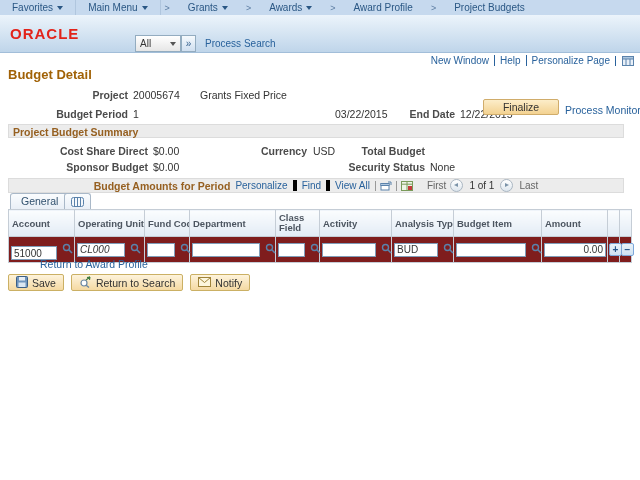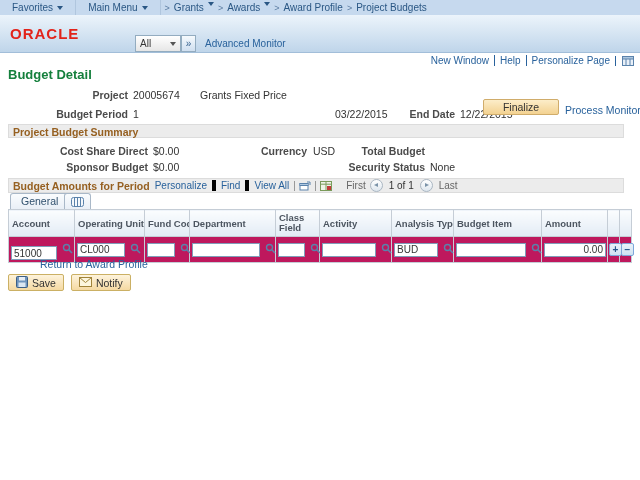--- a/index.html
+++ b/index.html
@@ -2,21 +2,21 @@
 <html><head>
 <meta charset="utf-8">
 <style>
   html,body{margin:0;padding:0;background:#fff;}
   body{width:640px;height:480px;font-family:"Liberation Sans",sans-serif;position:relative;overflow:hidden;font-size:11px;color:#333;}
 
   
   .bc-bar{position:absolute;left:0;top:0;width:640px;height:15px;background:#c6d9ee;border-bottom:1px solid #aec6e0;display:flex;align-items:center;font-size:10px;color:#2a5784;}
   .bc-cell{display:flex;align-items:center;padding:0 12px;height:15px;cursor:pointer;}
   .bc-cell.bordered{border-right:1px solid #b0c6de;}
-  .bc-link{display:flex;margin:0 0;cursor:pointer;}
+  .bc-link{display:flex;align-items:center;margin:0 14px;cursor:pointer;}
   .bc-tri{width:0;height:0;border-left:3px solid transparent;border-right:3px solid transparent;border-top:4px solid #2a5784;display:inline-block;margin-left:4px;}
   .bc-sep{color:#5a7ba0;margin:0 4px;font-size:9px;}
 
   
   .hdr{position:absolute;left:0;top:15px;width:640px;height:37px;background:linear-gradient(#ecf4fb,#bfd5ea);border-bottom:1px solid #a2bed9;}
   .logo{position:absolute;left:10px;top:10px;color:#e2231a;font-weight:bold;font-size:15px;letter-spacing:1px;}
   .hdr-links{position:absolute;right:8px;top:3px;font-size:10px;display:flex;align-items:center;}
   .hdr-links a{color:#29629c;text-decoration:none;padding:0 8px;cursor:pointer;}
   .hdr-links a + a{border-left:1px solid #9db7d2;}
   .hdr-links a.signout{color:#3a3a3a;font-weight:bold;}
@@ -27,51 +27,51 @@
   .srch::placeholder{color:#555;opacity:1;}
   .go-btn{width:15px;height:17px;border:1px solid #93acc0;background:linear-gradient(#f6fafd,#cfdff0);color:#35618f;font-size:10px;line-height:15px;text-align:center;padding:0;cursor:pointer;}
   .adv{margin-left:9px;font-size:10px;color:#29629c;text-decoration:none;cursor:pointer;}
 
   
   .ptools{position:absolute;top:55px;right:6px;font-size:10px;color:#29629c;display:flex;align-items:center;justify-content:center;}
   .ptools a{color:#29629c;text-decoration:none;padding:0 5px;cursor:pointer;}
   .ptools a + a{border-left:1px solid #29629c;}
   .ptools .picon{border-left:1px solid #29629c;padding:0 0 0 6px;margin-left:0;display:flex;align-items:center;cursor:pointer;}
 
-  .ptitle{position:absolute;left:8px;top:67px;font-size:13px;font-weight:bold;color:#15803d;}
+  .ptitle{position:absolute;left:8px;top:67px;font-size:13px;font-weight:bold;color:#a16207;}
 
   
   .lbl{position:absolute;font-weight:bold;color:#4b4b4b;font-size:10.5px;text-align:right;white-space:nowrap;}
   .val{position:absolute;color:#333;font-size:10.5px;white-space:nowrap;}
 
   .btn-finalize{position:absolute;left:483px;top:99px;width:76px;height:16px;background:linear-gradient(#fcedc9,#f3d291);border:1px solid #d0ac6a;border-radius:2px;font-size:10.5px;color:#333;text-align:center;line-height:14px;cursor:pointer;font-family:"Liberation Sans",sans-serif;padding:0;}
   .link{color:#29629c;text-decoration:none;cursor:pointer;}
 
   .secbar{position:absolute;left:8px;width:616px;height:14px;background:#ececec;border:1px solid #dcdcdc;color:#966021;font-weight:bold;font-size:10.5px;line-height:14px;padding-left:4px;box-sizing:border-box;}
 
   
-  .gridbar{position:absolute;left:8px;top:178px;width:616px;height:15px;background:#ececec;border:1px solid #dcdcdc;box-sizing:border-box;display:flex;align-items:center;justify-content:flex-start;padding:0 4px;}
+  .gridbar{position:absolute;left:8px;top:178px;width:616px;height:15px;background:#ececec;border:1px solid #dcdcdc;box-sizing:border-box;display:flex;align-items:center;justify-content:center;padding:0 4px;}
   .gridbar .gtitle{color:#966021;font-weight:bold;font-size:10.5px;}
   .gtools{display:flex;align-items:center;font-size:10px;color:#555;}
   .gtools a{color:#29629c;text-decoration:none;padding:0 5px;cursor:pointer;}
   .gtools a + a{border-left:4px solid #000000;}
   .gtools .gicon{border-left:1px solid #999;padding:0 4px;display:flex;align-items:center;cursor:pointer;}
   .gtools .pgtxt{margin-left:10px;color:#666;}
   .gtools .pgpos{color:#333;margin:0 2px;}
   .pgbtn{display:inline-block;width:11px;height:11px;border-radius:50%;border:1px solid #aab6c2;background:linear-gradient(#fff,#dde6ee);position:relative;margin:0 4px;cursor:pointer;}
   .pgbtn::after{content:"";position:absolute;top:3px;width:0;height:0;}
   .pgbtn.prev::after{left:3px;border-top:2px solid transparent;border-bottom:2px solid transparent;border-right:4px solid #7b93a9;}
   .pgbtn.next::after{left:4px;border-top:2px solid transparent;border-bottom:2px solid transparent;border-left:4px solid #7b93a9;}
 
   
   .tab{position:absolute;top:193px;height:15px;background:linear-gradient(#fafcfe,#e9eff6);border:1px solid #a9b8c8;border-bottom:none;border-radius:3px 3px 0 0;font-size:10.5px;color:#31516e;line-height:15px;padding:0 10px;cursor:pointer;}
   .tab.icon-tab{left:64px;padding:0 6px;display:flex;align-items:center;}
 
   
-  .gtable{position:absolute;left:8px;top:209px;border-collapse:collapse;table-layout:fixed;width:623px;background:#be185d;}
+  .gtable{position:absolute;left:8px;top:209px;border-collapse:collapse;table-layout:fixed;width:623px;background:#7f1d1d;}
   .gtable th{background:linear-gradient(#fbfdfe,#e2ebf5);border:1px solid #c5cdd6;font-size:9.5px;font-weight:bold;color:#4c5560;text-align:left;padding:2px 3px;white-space:nowrap;overflow:hidden;height:22px;vertical-align:middle;}
   .gtable th.wrap{white-space:normal;line-height:10px;}
   .gtable td{border:1px solid #c5cdd6;padding:2px 2px;height:17px;vertical-align:middle;white-space:nowrap;}
   .cin{height:12px;border:1px solid #7f9db9;font-size:10px;padding:0 2px;color:#333;vertical-align:middle;font-family:"Liberation Sans",sans-serif;}
   .lk{display:inline-block;vertical-align:middle;margin-left:2px;cursor:pointer;}
   .amt-in{text-align:right;}
   .pmbtn{width:13px;height:13px;background:linear-gradient(#eaf2fa,#cfe2f3);border:1px solid #7da7d9;border-radius:2px;color:#27568b;font-weight:bold;font-size:10px;line-height:10px;text-align:center;padding:0;cursor:pointer;font-family:"Liberation Sans",sans-serif;}
 
   .return-link{position:absolute;left:8px;top:258px;font-size:10.5px;padding-left:32px;}
 
@@ -112,21 +112,21 @@
 </div>
 
 <div class="hdr">
   <div class="logo">ORACLE</div>
   <div class="search-area">
     <span class="scope">
       <span>All</span>
       <i class="scope-tri"></i>
     </span>
     <button class="go-btn">»</button>
-    <a class="adv">Advanced Monitor</a>
+    <a class="adv">Process Search</a>
   </div>
 </div>
 
 <div class="ptools">
   <a>New Window</a>
   <a>Help</a>
   <a>Personalize Page</a>
   <span class="picon">
     <svg width="12" height="10" viewBox="0 0 12 10">
         <rect x="0.5" y="0.5" width="11" height="9" fill="#e9f0f8" stroke="#5a82ab"></rect>
@@ -237,21 +237,21 @@
   <tbody>
     <tr>
       <td>
         <input class="cin" style="width: 40px; margin-top: 7px;" value="51000">
         <span class="lk"><svg width="11" height="11" viewBox="0 0 11 11">
               <circle cx="4.5" cy="4.5" r="3" fill="none" stroke="#5a82ab" stroke-width="1.4"></circle>
               <line x1="6.8" y1="6.8" x2="10" y2="10" stroke="#5a82ab" stroke-width="1.6"></line>
             </svg></span>
       </td>
       <td>
-        <input class="cin" style="width: 42px;" value="CL000">
+        <input class="cin" style="width: 42px; font-style: italic;" value="CL000">
         <span class="lk"><svg width="11" height="11" viewBox="0 0 11 11">
               <circle cx="4.5" cy="4.5" r="3" fill="none" stroke="#5a82ab" stroke-width="1.4"></circle>
               <line x1="6.8" y1="6.8" x2="10" y2="10" stroke="#5a82ab" stroke-width="1.6"></line>
             </svg></span>
       </td>
       <td>
         <input class="cin" style="width: 22px;" value="">
         <span class="lk"><svg width="11" height="11" viewBox="0 0 11 11">
               <circle cx="4.5" cy="4.5" r="3" fill="none" stroke="#5a82ab" stroke-width="1.4"></circle>
               <line x1="6.8" y1="6.8" x2="10" y2="10" stroke="#5a82ab" stroke-width="1.6"></line>
@@ -310,19 +310,27 @@
 <div class="fbtns">
   <button class="btn">
     <span><svg width="12" height="12" viewBox="0 0 12 12">
           <rect x="0.5" y="0.5" width="11" height="11" rx="1" fill="#6f94bd" stroke="#3c5f86"></rect>
           <rect x="3" y="1" width="6" height="3.5" fill="#e8eef5"></rect>
           <rect x="2.5" y="6.5" width="7" height="4.5" fill="#dbe6f1"></rect>
         </svg></span>
     <span>Save</span>
   </button>
   <button class="btn">
+    <span><svg width="13" height="12" viewBox="0 0 13 12">
+          <circle cx="5" cy="7" r="3" fill="#fff" stroke="#6b87a3" stroke-width="1.2"></circle>
+          <line x1="7.2" y1="9.2" x2="10" y2="11.5" stroke="#6b87a3" stroke-width="1.4"></line>
+          <path d="M7 4 L11 1 M11 1 l-3 0.5 M11 1 l-0.5 3" stroke="#3f7c3f" stroke-width="1.1" fill="none"></path>
+        </svg></span>
+    <span>Return to Search</span>
+  </button>
+  <button class="btn">
     <span><svg width="13" height="10" viewBox="0 0 13 10">
           <rect x="0.5" y="0.5" width="12" height="9" fill="#fdf6dd" stroke="#a08339"></rect>
           <path d="M0.5 0.5 L6.5 5.5 L12.5 0.5" fill="none" stroke="#a08339"></path>
         </svg></span>
     <span>Notify</span>
   </button>
 </div>
 
 </body></html>

